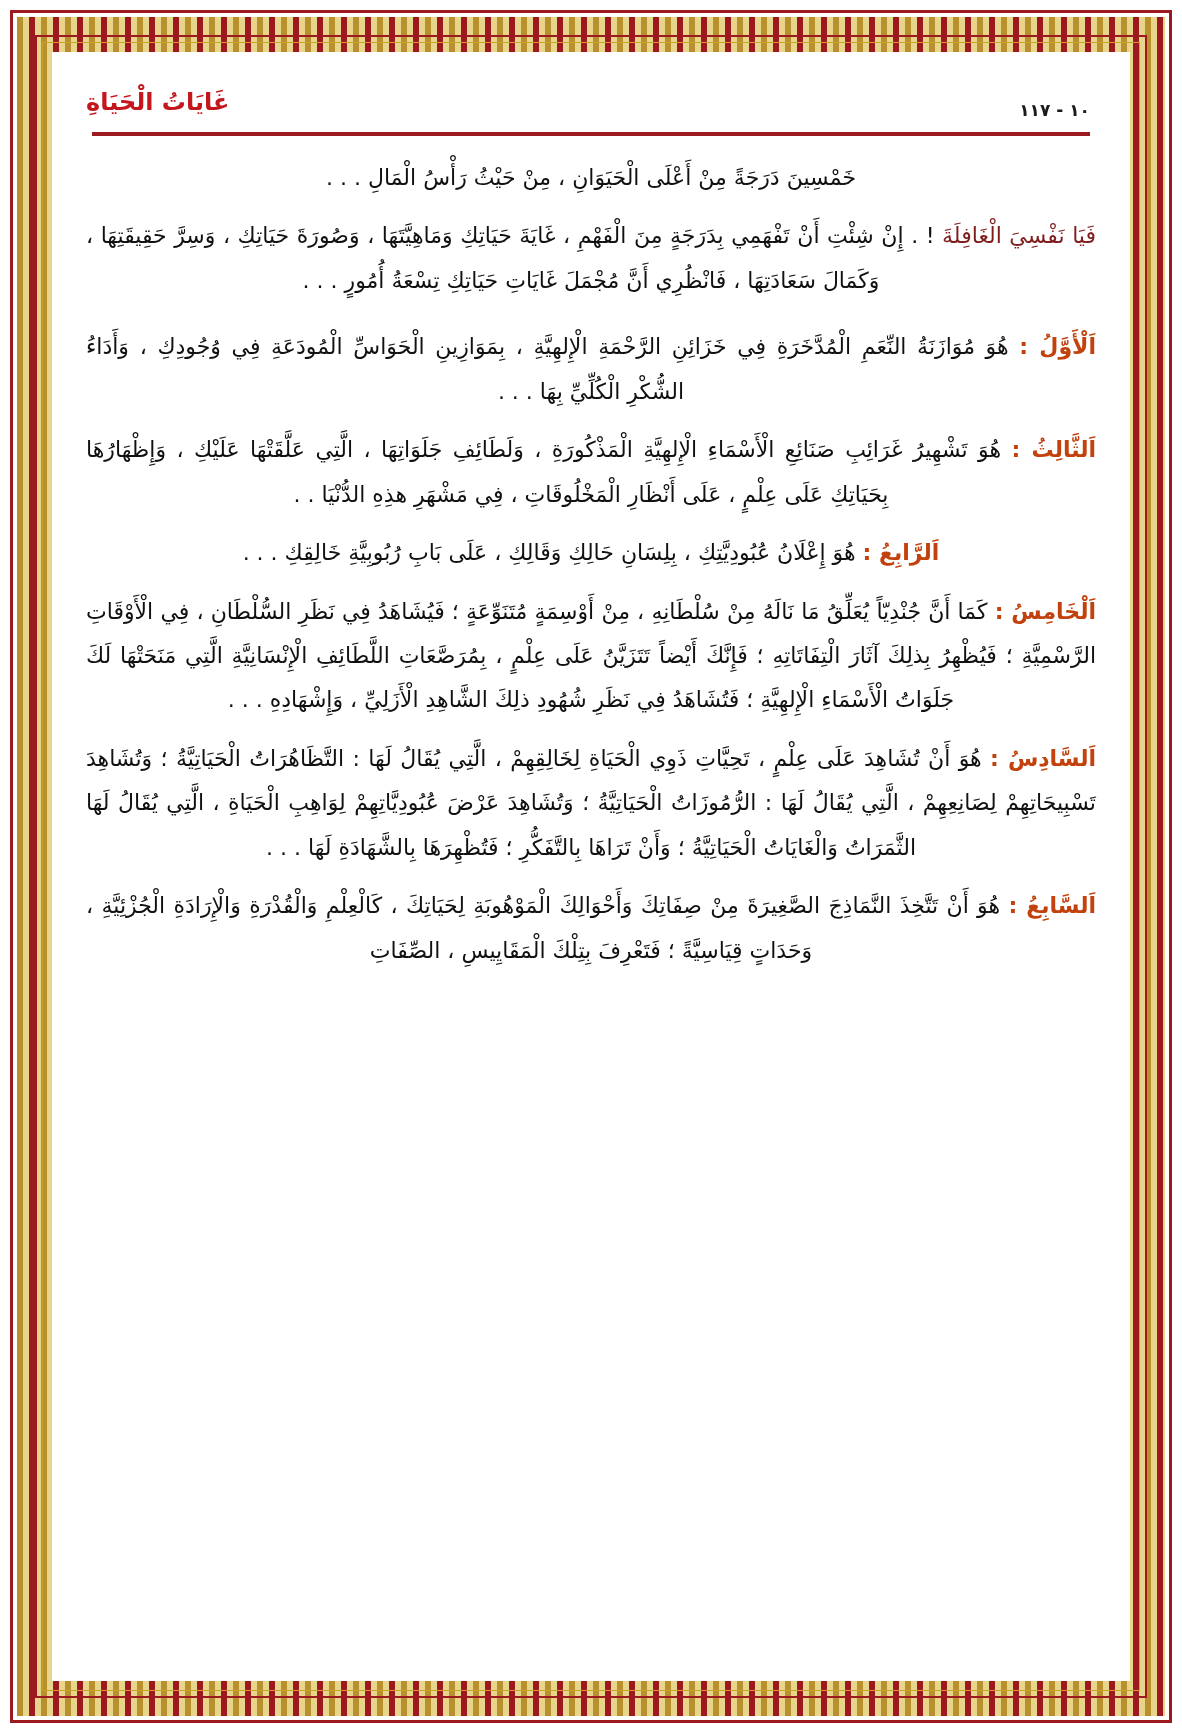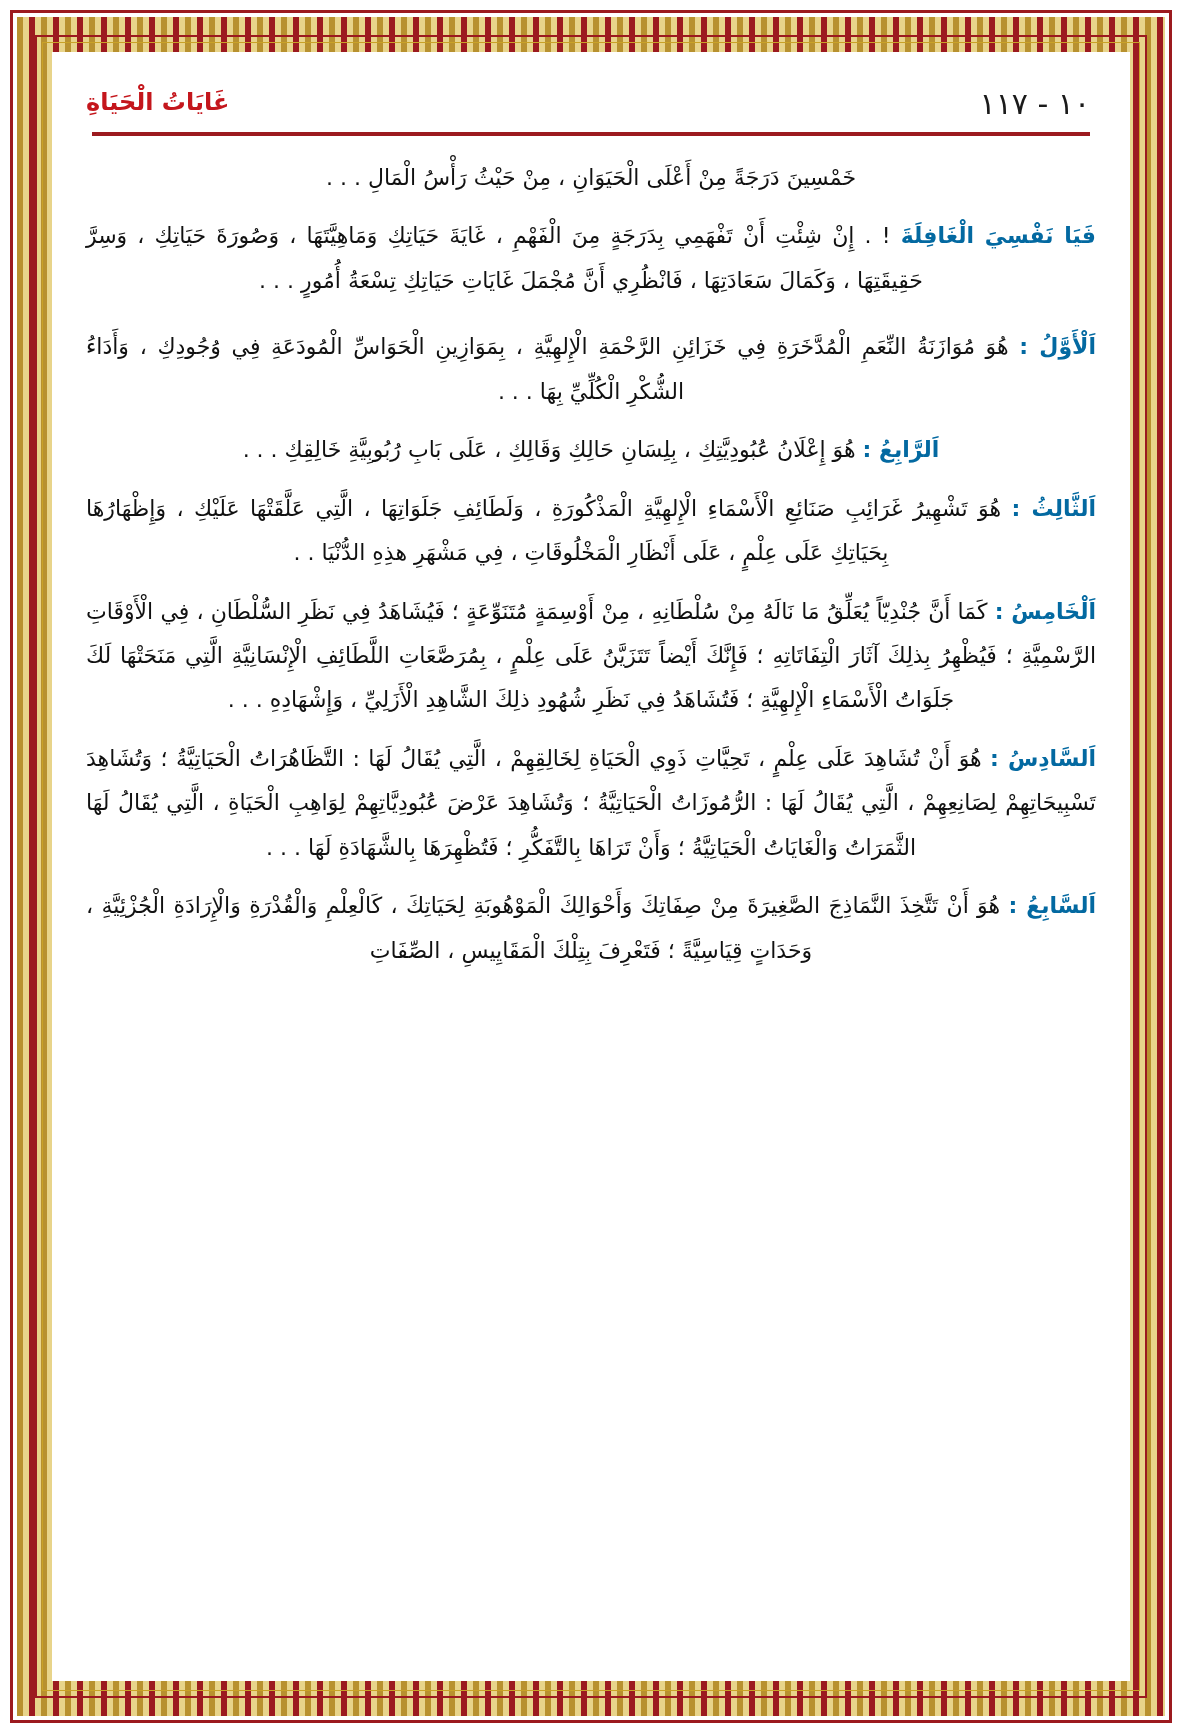--- a/index.html
+++ b/index.html
@@ -92,24 +92,24 @@
     top: 8px;
     text-align: left;
     color: #c4161c;
     font-size: 24px;
     font-weight: bold;
     letter-spacing: 0;
   }
   .header-page {
     position: absolute;
     right: 6px;
-    top: 6px;
+    top: 20px;
     color: #1a1a1a;
-    font-size: 30px;
-    font-weight: normal;
+    font-size: 17px;
+    font-weight: bold;
     direction: rtl;
   }
   .header-rule {
     position: absolute;
     left: 6px;
     right: 6px;
     top: 52px;
     height: 4px;
     background: #9c1a1f;
   }
@@ -126,25 +126,25 @@
   }
   p.para {
     margin: 0 0 14px 0;
     text-align: justify;
     text-align-last: center;
   }
   p.para.first {
     text-align-last: center;
   }
   .lead {
-    color: #0369a1;
-    font-weight: bold;
+    color: #7f1d1d;
+    font-weight: normal;
   }
   .label {
-    color: #0369a1;
+    color: #c2410c;
     font-weight: bold;
   }
   .spacer-sm { height: 8px; }
 </style>
 </head>
 <body>
 
 <div class="page">
 
   <div class="frame-outer"></div>
@@ -171,25 +171,25 @@
       </p>
 
       <div class="spacer-sm"></div>
 
       <p class="para">
         <span class="label">اَلْأَوَّلُ :</span><span> هُوَ مُوَازَنَةُ النِّعَمِ الْمُدَّخَرَةِ فِي خَزَائِنِ الرَّحْمَةِ الْإِلهِيَّةِ ، بِمَوَازِينِ الْحَوَاسِّ الْمُودَعَةِ فِي وُجُودِكِ ، وَأَدَاءُ الشُّكْرِ الْكُلِّيِّ بِهَا . . .</span>
       </p>
 
 
       <p class="para">
+        <span class="label">اَلثَّالِثُ :</span><span> هُوَ تَشْهِيرُ غَرَائِبِ صَنَائِعِ الْأَسْمَاءِ الْإِلهِيَّةِ الْمَذْكُورَةِ ، وَلَطَائِفِ جَلَوَاتِهَا ، الَّتِي عَلَّقَتْهَا عَلَيْكِ ، وَإِظْهَارُهَا بِحَيَاتِكِ عَلَى عِلْمٍ ، عَلَى أَنْظَارِ الْمَخْلُوقَاتِ ، فِي مَشْهَرِ هذِهِ الدُّنْيَا . .</span>
+      </p>
+
+      <p class="para">
         <span class="label">اَلرَّابِعُ :</span><span> هُوَ إِعْلَانُ عُبُودِيَّتِكِ ، بِلِسَانِ حَالِكِ وَقَالِكِ ، عَلَى بَابِ رُبُوبِيَّةِ خَالِقِكِ . . .</span>
-      </p>
-
-      <p class="para">
-        <span class="label">اَلثَّالِثُ :</span><span> هُوَ تَشْهِيرُ غَرَائِبِ صَنَائِعِ الْأَسْمَاءِ الْإِلهِيَّةِ الْمَذْكُورَةِ ، وَلَطَائِفِ جَلَوَاتِهَا ، الَّتِي عَلَّقَتْهَا عَلَيْكِ ، وَإِظْهَارُهَا بِحَيَاتِكِ عَلَى عِلْمٍ ، عَلَى أَنْظَارِ الْمَخْلُوقَاتِ ، فِي مَشْهَرِ هذِهِ الدُّنْيَا . .</span>
       </p>
 
       <p class="para">
         <span class="label">اَلْخَامِسُ :</span><span> كَمَا أَنَّ جُنْدِيّاً يُعَلِّقُ مَا نَالَهُ مِنْ سُلْطَانِهِ ، مِنْ أَوْسِمَةٍ مُتَنَوِّعَةٍ ؛ فَيُشَاهَدُ فِي نَظَرِ السُّلْطَانِ ، فِي الْأَوْقَاتِ الرَّسْمِيَّةِ ؛ فَيُظْهِرُ بِذلِكَ آثَارَ الْتِفَاتَاتِهِ ؛ فَإِنَّكَ أَيْضاً تَتَزَيَّنُ عَلَى عِلْمٍ ، بِمُرَصَّعَاتِ اللَّطَائِفِ الْإِنْسَانِيَّةِ الَّتِي مَنَحَتْهَا لَكَ جَلَوَاتُ الْأَسْمَاءِ الْإِلهِيَّةِ ؛ فَتُشَاهَدُ فِي نَظَرِ شُهُودِ ذلِكَ الشَّاهِدِ الْأَزَلِيِّ ، وَإِشْهَادِهِ . . .</span>
       </p>
 
       <p class="para">
         <span class="label">اَلسَّادِسُ :</span><span> هُوَ أَنْ تُشَاهِدَ عَلَى عِلْمٍ ، تَحِيَّاتِ ذَوِي الْحَيَاةِ لِخَالِقِهِمْ ، الَّتِي يُقَالُ لَهَا : التَّظَاهُرَاتُ الْحَيَاتِيَّةُ ؛ وَتُشَاهِدَ تَسْبِيحَاتِهِمْ لِصَانِعِهِمْ ، الَّتِي يُقَالُ لَهَا : الرُّمُوزَاتُ الْحَيَاتِيَّةُ ؛ وَتُشَاهِدَ عَرْضَ عُبُودِيَّاتِهِمْ لِوَاهِبِ الْحَيَاةِ ، الَّتِي يُقَالُ لَهَا الثَّمَرَاتُ وَالْغَايَاتُ الْحَيَاتِيَّةُ ؛ وَأَنْ تَرَاهَا بِالتَّفَكُّرِ ؛ فَتُظْهِرَهَا بِالشَّهَادَةِ لَهَا . . .</span>
       </p>
 

